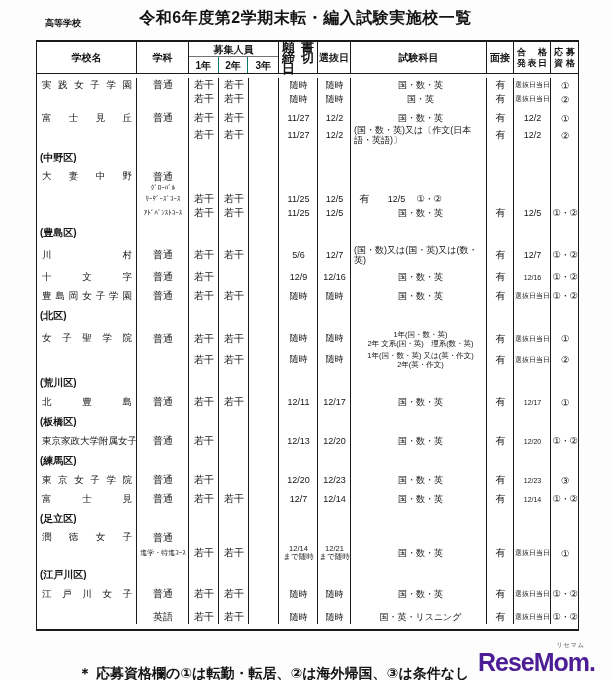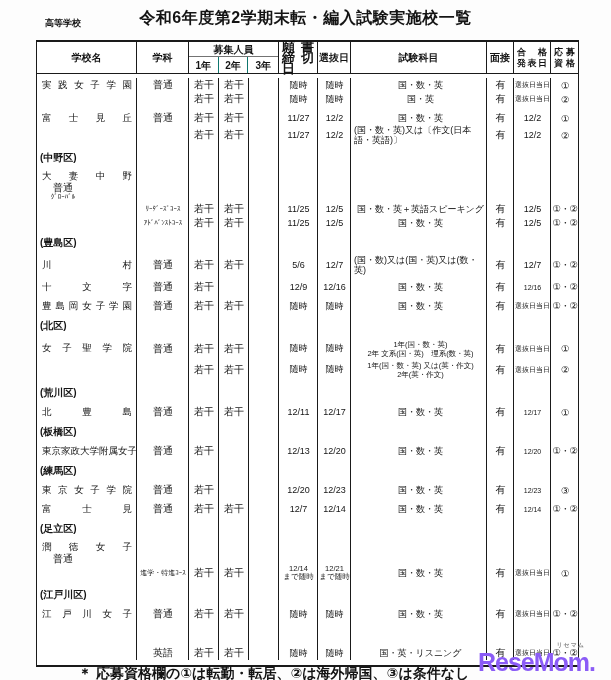--- a/index.html
+++ b/index.html
@@ -42,23 +42,23 @@
   .c-sel{width:33px;flex-direction:column;line-height:9px;font-size:9px;}
   .c-sub{width:136px;flex-direction:column;align-items:flex-start;justify-content:center;padding-left:3px;font-size:9px;line-height:10px;}
   .c-int{width:27px;}
   .c-ann{width:37px;font-size:9px;}
   .c-ann.sm{font-size:7px;}
   .c-q{width:27px;justify-content:flex-start;padding-left:1px;font-size:9.5px;letter-spacing:-0.5px;}
   .ln2{min-height:21px;}
   .ln2 .c-sub{font-size:7.5px;line-height:9px;}
   .lnd{min-height:18px;}
   .lnd .c-dl,.lnd .c-sel{font-size:7.5px;line-height:8px;}
-  .dept-only{min-height:12px;flex-direction:column;}
+  .dept-only{min-height:12px;}
   .dept-only.smrow{min-height:9px;}
-  .gap{margin-top:25px;}
+  .gap{margin-top:9px;}
   
   .footnote{position:absolute;left:38px;top:665px;font-size:14px;font-weight:bold;margin-left:40px;}
   .logo{position:absolute;right:16px;top:641px;text-align:right;}
   .logo .ruby{display:block;font-size:6px;font-weight:bold;letter-spacing:1px;margin-right:10px;margin-bottom:-2px;}
   .logo .logo-text{font-size:25px;font-weight:bold;letter-spacing:-1px;}
 </style>
 </head>
 <body>
 
 <div class="corner-label">高等学校</div>
@@ -268,23 +268,20 @@
           <div class="c c-y">
             <span>若干</span>
           </div>
           <div class="c c-y"></div>
           <div class="c c-dl">
             <span>11/25</span>
           </div>
           <div class="c c-sel">
             <span>12/5</span>
           </div>
-          <div class="c c-sub">
-            <span>国・数・英＋英語スピーキング</span>
-          </div>
           <div class="c c-int">
             <span>有</span>
           </div>
           <div class="c c-ann">
             <span>12/5</span>
           </div>
           <div class="c c-q">
             <span>①・②</span>
           </div>
         </div>
@@ -774,14 +771,14 @@
       <div class="divider" style="left: 449px;"></div>
       <div class="divider" style="left: 476px;"></div>
       <div class="divider" style="left: 513px;"></div>
     </div>
 </div>
 
 <div class="footnote">＊ 応募資格欄の①は転勤・転居、②は海外帰国、③は条件なし</div>
 
 <div class="logo">
   <span class="ruby" style="color: rgb(140, 140, 140);">リセマム</span>
-  <span class="logo-text" style="color: #8b5cf6;">ReseMom.</span>
+  <span class="logo-text" style="color: #4c1d95;">ReseMom.</span>
 </div>
 
 </body></html>

